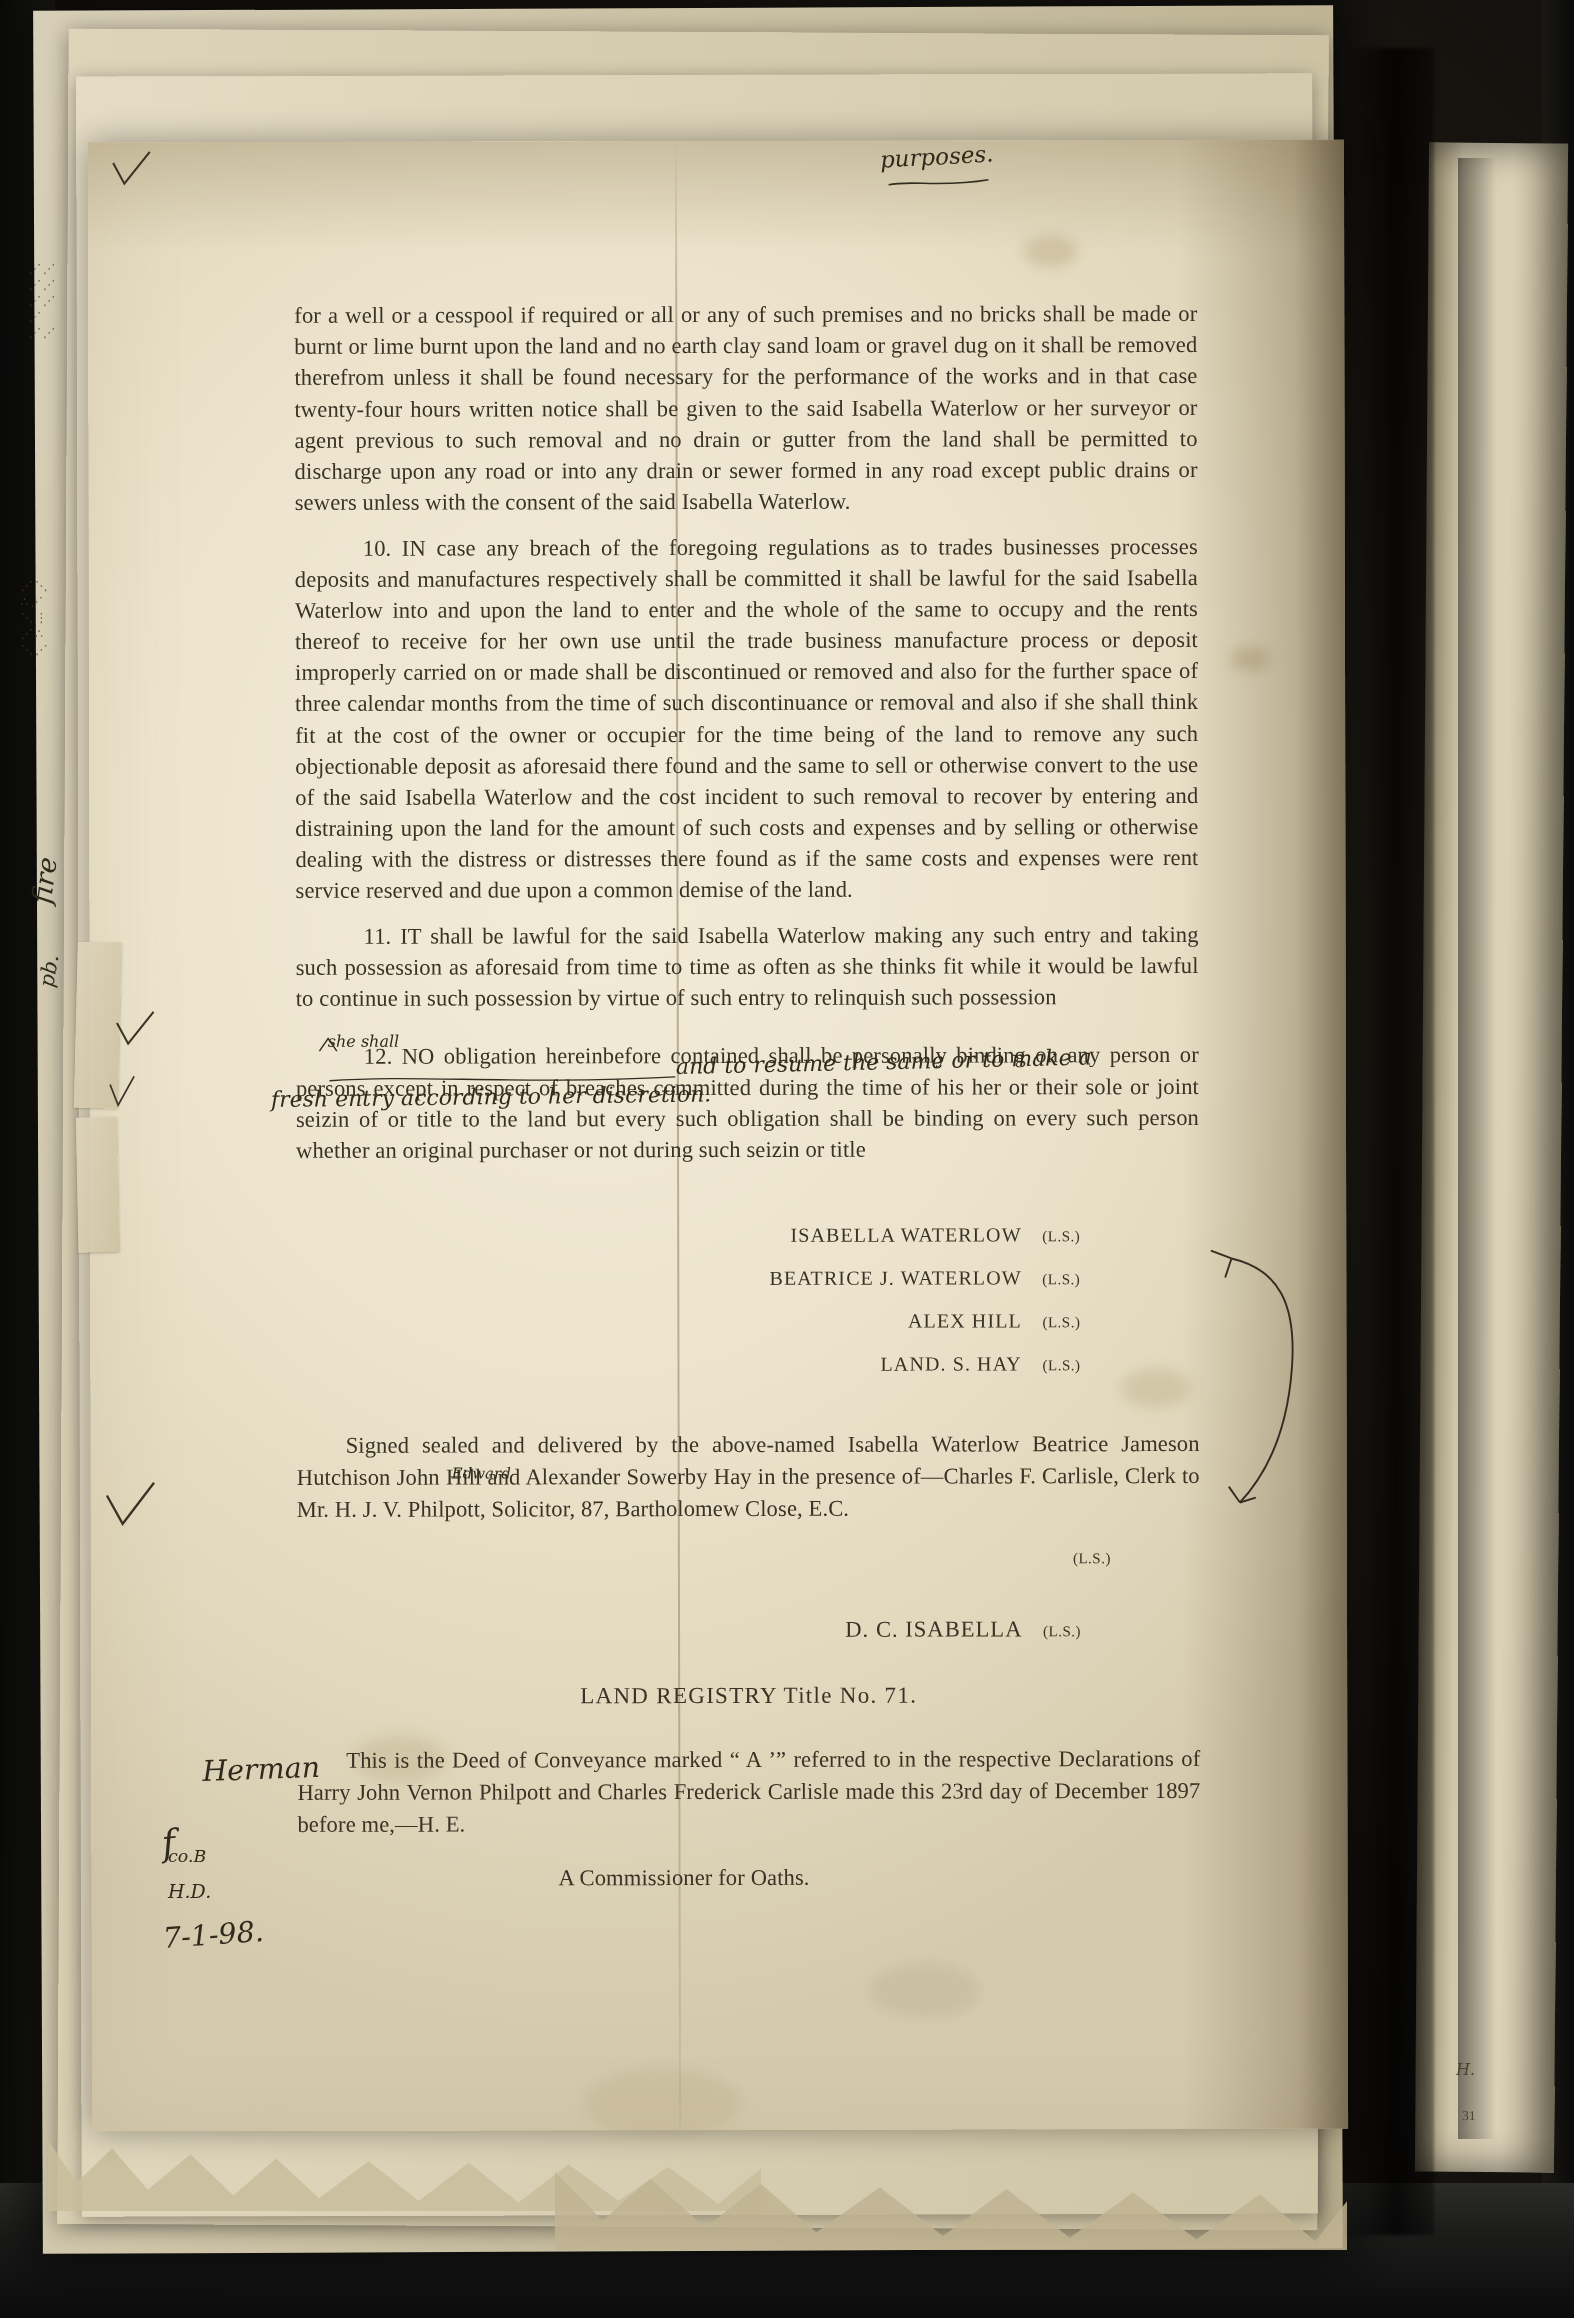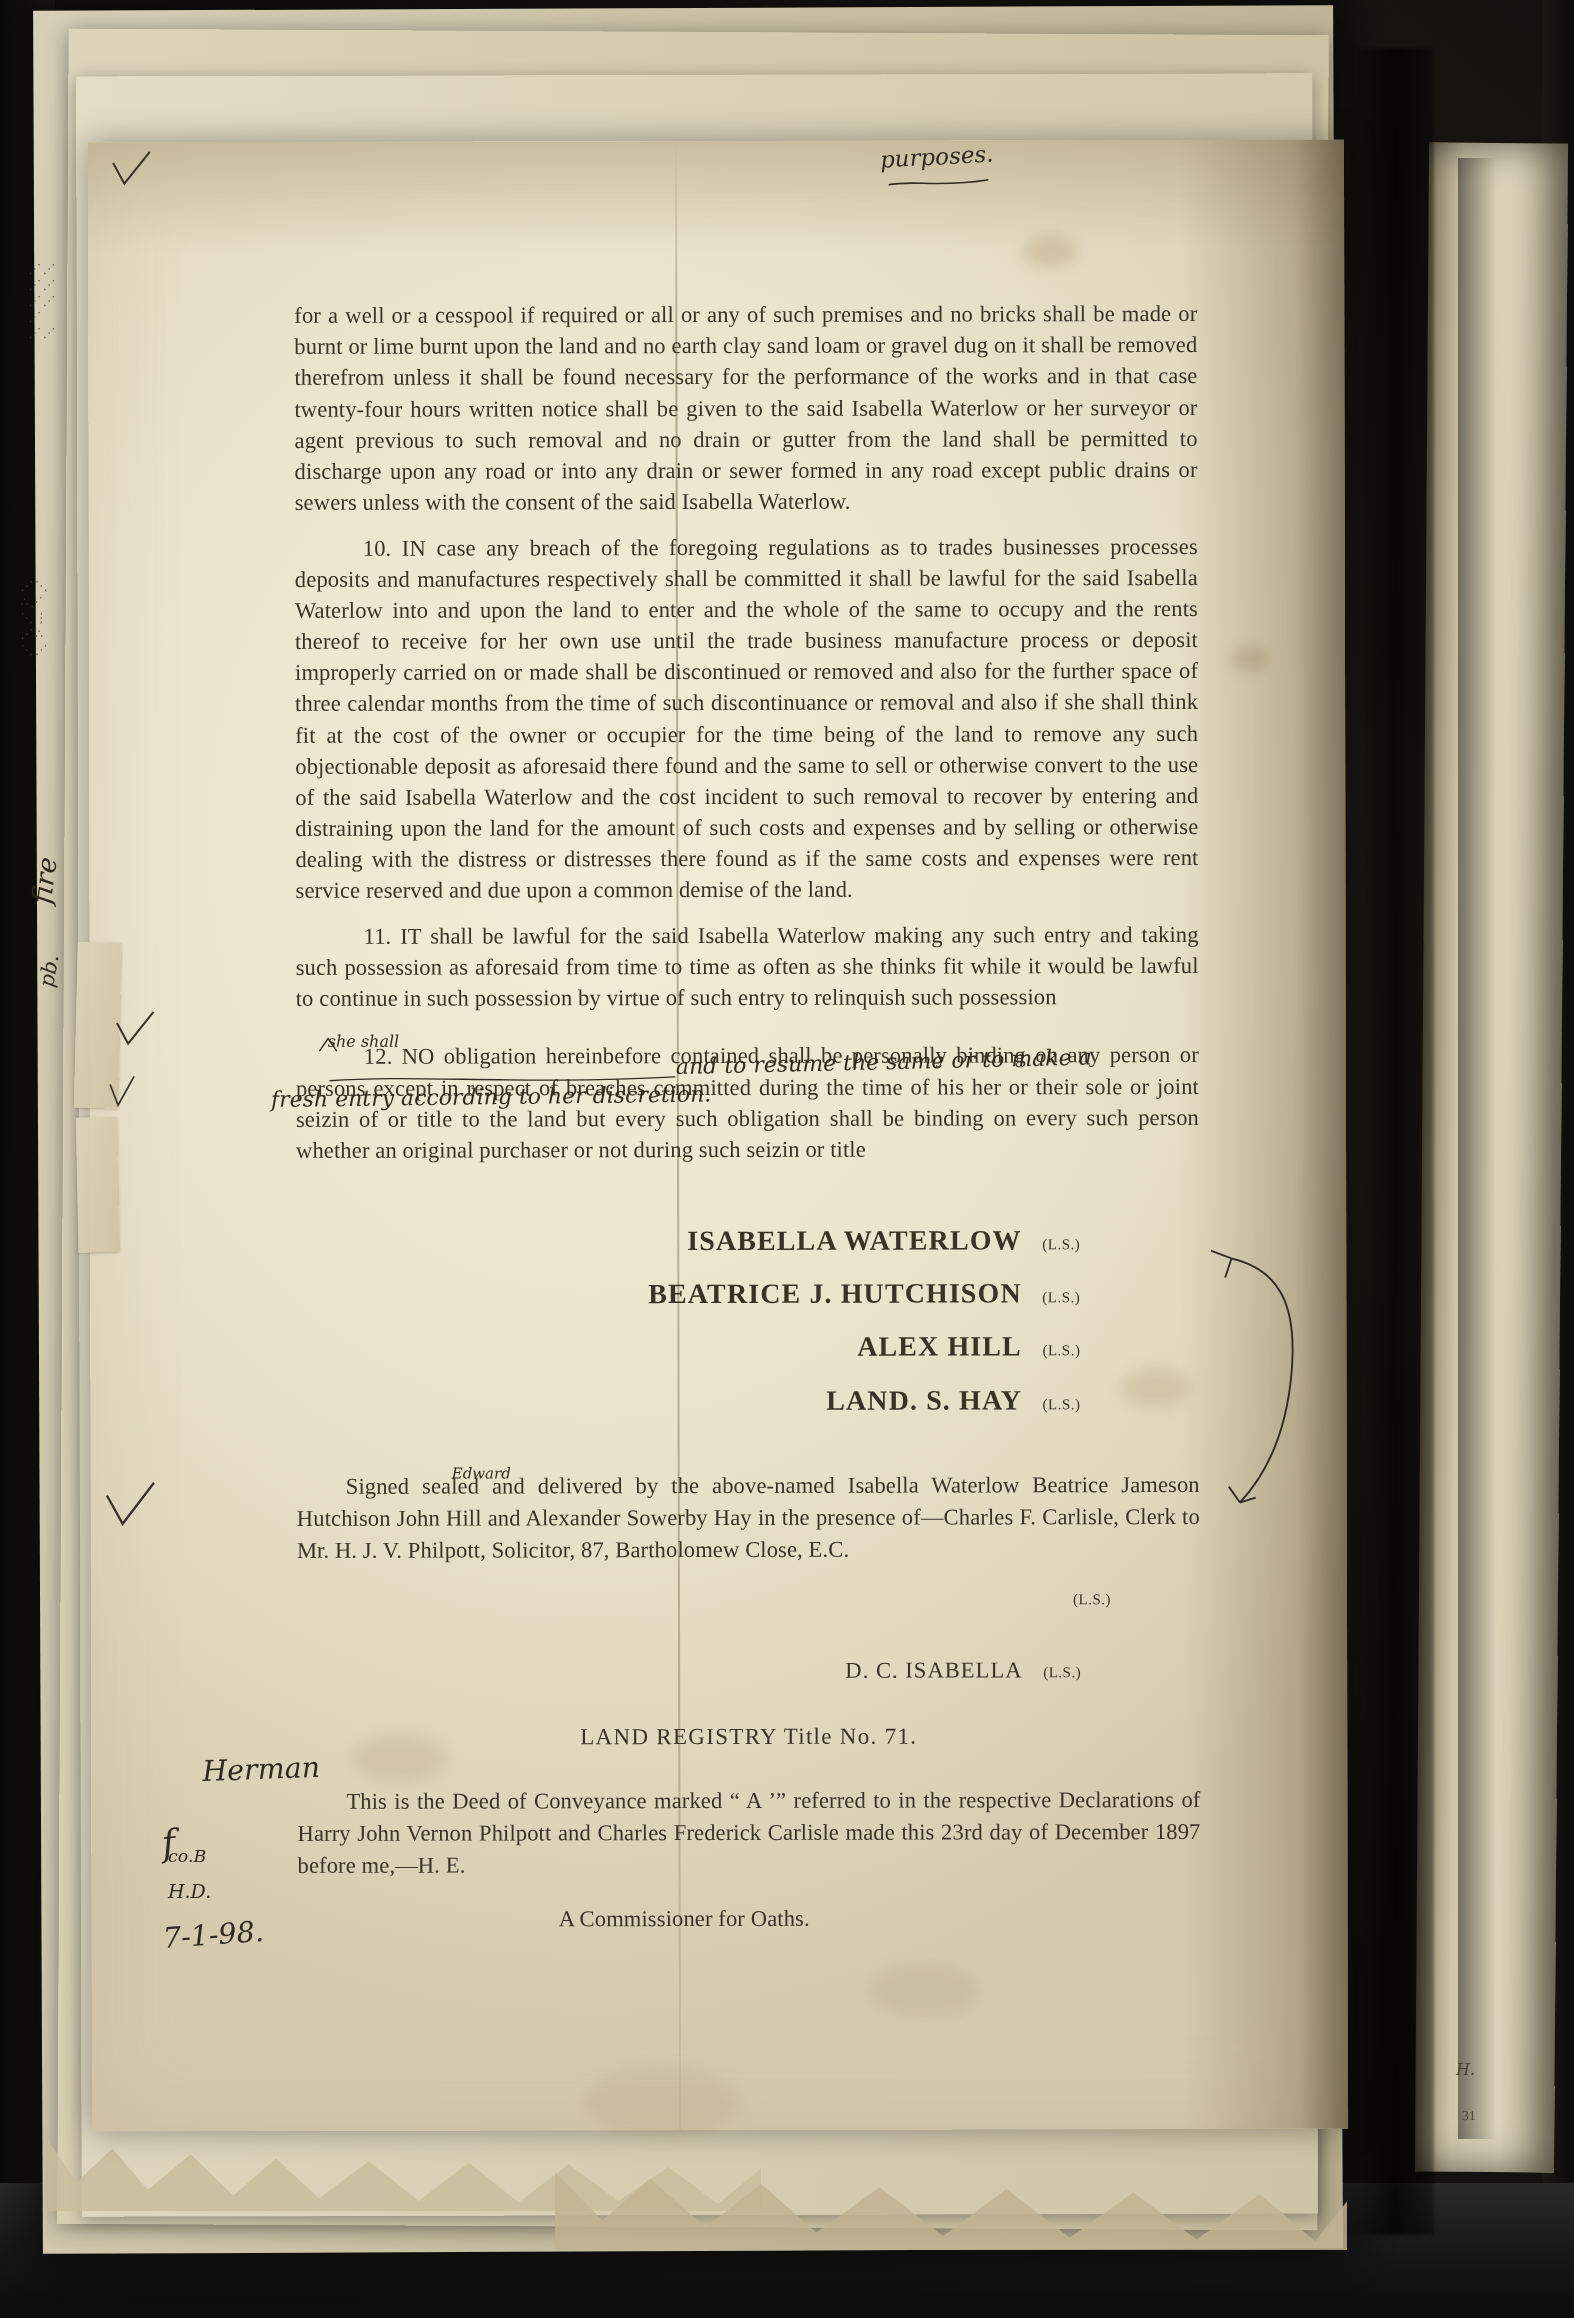--- a/index.html
+++ b/index.html
@@ -184,21 +184,21 @@
   .para + .para { margin-top: 14.3px; }
 
   .sig-block {
     margin-top: 49px;
     text-align: right;
     padding-right: 89px;
     line-height: 1.9;
     letter-spacing: 1.1px;
   }
   .sig-line { white-space: nowrap; }
-  .sig-name { font-size: 28px; font-weight: bold; }
+  .sig-name { font-size: 20px; }
   .ls {
     font-size: 15px;
     letter-spacing: 0.5px;
     display: inline-block;
     width: 68px;
     text-align: left;
     padding-left: 20.6px;
   }
 
   .attest {
@@ -329,21 +329,21 @@
 
       <p class="para indent">11. IT shall be lawful for the said Isabella Waterlow making any such entry and taking such possession as aforesaid from time to time as often as she thinks fit while it would be lawful to continue in such possession by virtue of such entry to relinquish such possession</p>
 
       <p class="para" style="text-indent:68px; margin-top:27px;">12. NO obligation hereinbefore contained shall be personally binding on any person or persons except in respect of breaches committed during the time of his her or their sole or joint seizin of or title to the land but every such obligation shall be binding on every such person whether an original purchaser or not during such seizin or title</p>
 
       <div class="sig-block">
         <div class="sig-line">
           <span class="sig-name">ISABELLA WATERLOW</span><span class="ls">(L.S.)</span>
         </div>
         <div class="sig-line">
-          <span class="sig-name">BEATRICE J. HUTCHISON</span><span class="ls">(L.S.)</span>
+          <span class="sig-name">BEATRICE J. WATERLOW</span><span class="ls">(L.S.)</span>
         </div>
         <div class="sig-line">
           <span class="sig-name">ALEX HILL</span><span class="ls">(L.S.)</span>
         </div>
         <div class="sig-line">
           <span class="sig-name">LAND. S. HAY</span><span class="ls">(L.S.)</span>
         </div>
       </div>
 
       <p class="attest">Signed sealed and delivered by the above-named Isabella Waterlow Beatrice Jameson Hutchison John Hill and Alexander Sowerby Hay in the presence of—Charles F. Carlisle, Clerk to Mr. H. J. V. Philpott, Solicitor, 87, Bartholomew Close, E.C.</p>

